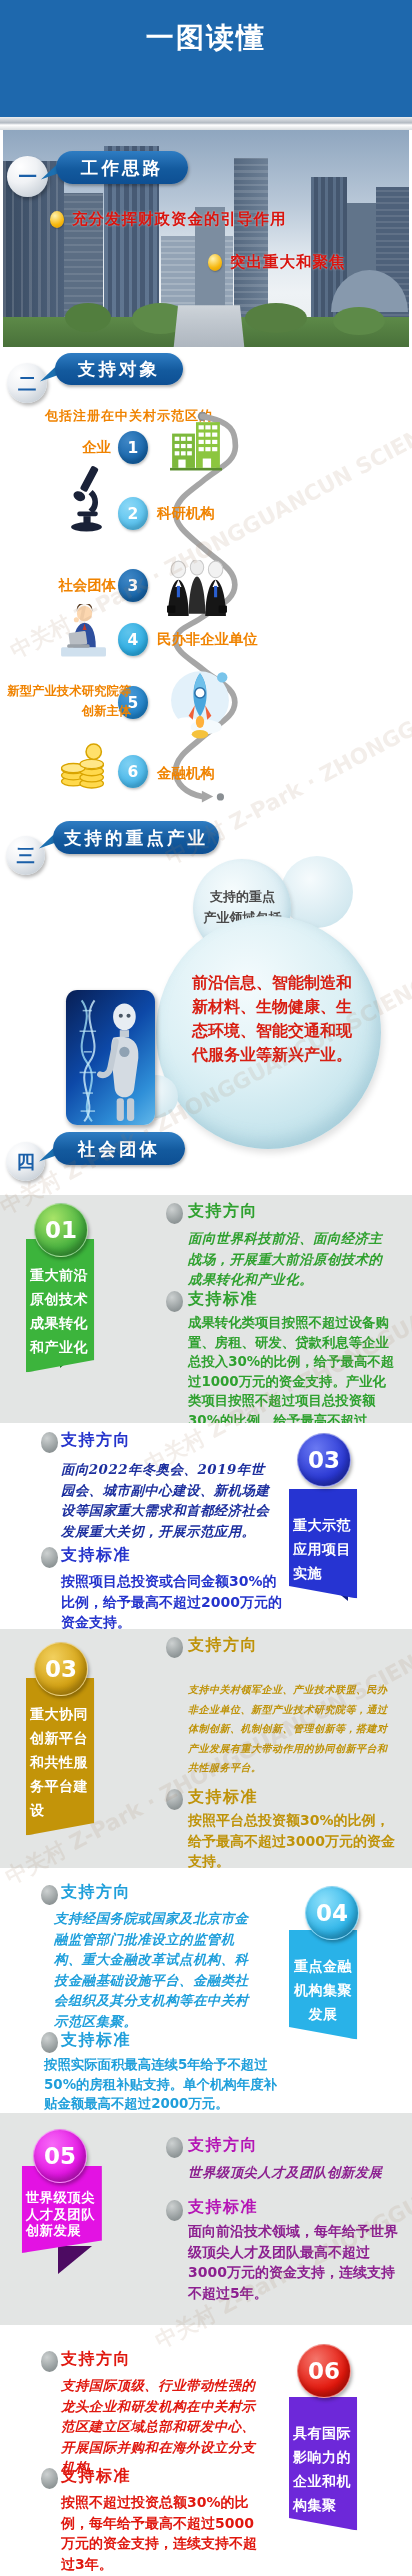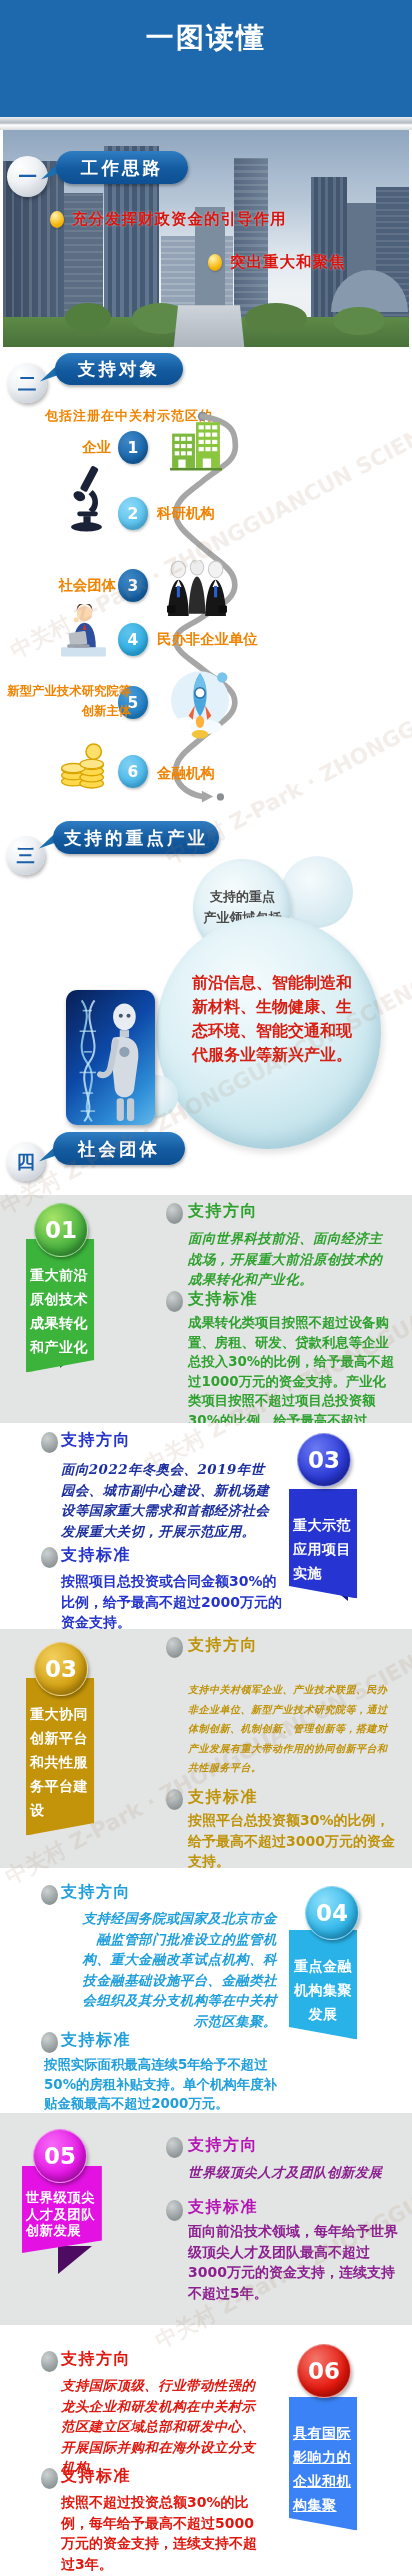--- a/index.html
+++ b/index.html
@@ -78,21 +78,21 @@
   .bg-green .b-ribbon{background:#3cb43c;} .bg-green .b-fold{background:#15761b;}
   .c-blue{color:#2433cc;} .bg-blue .b-circle{background:radial-gradient(circle at 35% 28%,#6a79f2,#2a38d4 62%,#1c28b0);}
   .bg-blue .b-ribbon{background:#2634d2;} .bg-blue .b-fold{background:#101c7e;}
   .c-gold{color:#bf9309;} .bg-gold .b-circle{background:radial-gradient(circle at 35% 28%,#f2d05e,#d3a112 62%,#b88a0a);}
   .bg-gold .b-ribbon{background:#c39409;} .bg-gold .b-fold{background:#7e5c05;}
   .c-cyan{color:#1f9fdb;} .bg-cyan .b-circle{background:radial-gradient(circle at 35% 28%,#8fe0fa,#30b6ea 62%,#1a9cd4);}
   .bg-cyan .b-ribbon{background:#29b2e8;text-align:center;} .bg-cyan .b-fold{background:#0c6f9e;}
   .c-magenta{color:#b515b5;} .bg-magenta .b-circle{background:radial-gradient(circle at 35% 28%,#f768f7,#e516e5 62%,#c410c4);}
   .bg-magenta .b-ribbon{background:#e312e3;} .bg-magenta .b-fold{background:#4d0b62;}
   .c-red{color:#e0180f;} .bg-red .b-circle{background:radial-gradient(circle at 35% 28%,#f4766c,#e4170c 62%,#c21008);}
-  .bg-red .b-ribbon{background:#3b82f6;text-decoration:underline;} .bg-red .b-fold{background:#8c0a05;}
+  .bg-red .b-ribbon{background:#6d28d9;} .bg-red .b-fold{background:#8c0a05;}
   .c-navy{color:#1c2f9e;} .c-purple{color:#8c2090;}
   
   .wm{position:absolute;color:rgba(165,125,95,.13);font-size:21.6px;font-weight:bold;
     transform:rotate(-28deg);white-space:nowrap;pointer-events:none;}
   .intro-orange{position:absolute;color:#f08300;font-size:13px;font-weight:bold;letter-spacing:1px;}
 </style>
 </head>
 <body>
 
 <div id="page">
@@ -367,21 +367,21 @@
     <div class="h c-gold" style="left:188px;top:6.2px;">支持方向</div>
     <div class="dir c-gold" style="left:188px;top:31px;width:206px;font-size:10px;line-height:19.6px;margin-top:20px;">支持中关村领军企业、产业技术联盟、民办非企业单位、新型产业技术研究院等，通过体制创新、机制创新、管理创新等，搭建对产业发展有重大带动作用的协同创新平台和共性服务平台。</div>
     <div class="dot" style="left:166px;top:160px;"></div>
     <div class="h c-gold" style="left:188px;top:158px;">支持标准</div>
     <div class="std c-gold" style="left:188px;top:181px;width:211px;">按照平台总投资额30%的比例，给予最高不超过3000万元的资金支持。</div>
   </section>
 
   <section class="panel white bg-cyan" style="top:1868px;height:245px;">
     <div class="dot" style="left:41px;top:16.5px;"></div>
     <div class="h c-cyan" style="left:61px;top:14.4px;">支持方向</div>
-    <div class="dir c-cyan" style="left:71px;top:40px;width:206px;text-align:right;">支持经国务院或国家及北京市金融监管部门批准设立的监管机构、重大金融改革试点机构、科技金融基础设施平台、金融类社会组织及其分支机构等在中关村示范区集聚。</div>
+    <div class="dir c-cyan" style="left:54px;top:40px;width:206px;">支持经国务院或国家及北京市金融监管部门批准设立的监管机构、重大金融改革试点机构、科技金融基础设施平台、金融类社会组织及其分支机构等在中关村示范区集聚。</div>
     <div class="dot" style="left:41px;top:164px;"></div>
     <div class="h c-cyan" style="left:61px;top:162px;">支持标准</div>
     <div class="std c-cyan" style="left:44px;top:187px;width:242px;font-size:13.4px;line-height:19.6px;">按照实际面积最高连续5年给予不超过50%的房租补贴支持。单个机构年度补贴金额最高不超过2000万元。</div>
     <div class="b-ribbon rib-right" style="left:289px;top:62px;width:60px;"><span>重点金融机构集聚发展</span></div>
     <div class="b-fold fold-right" style="left:314px;top:130px;width:34px;height:28px;"></div>
     <div class="b-circle" style="left:305px;top:17.5px;">
         <span>04</span>
       </div>
   </section>
 

